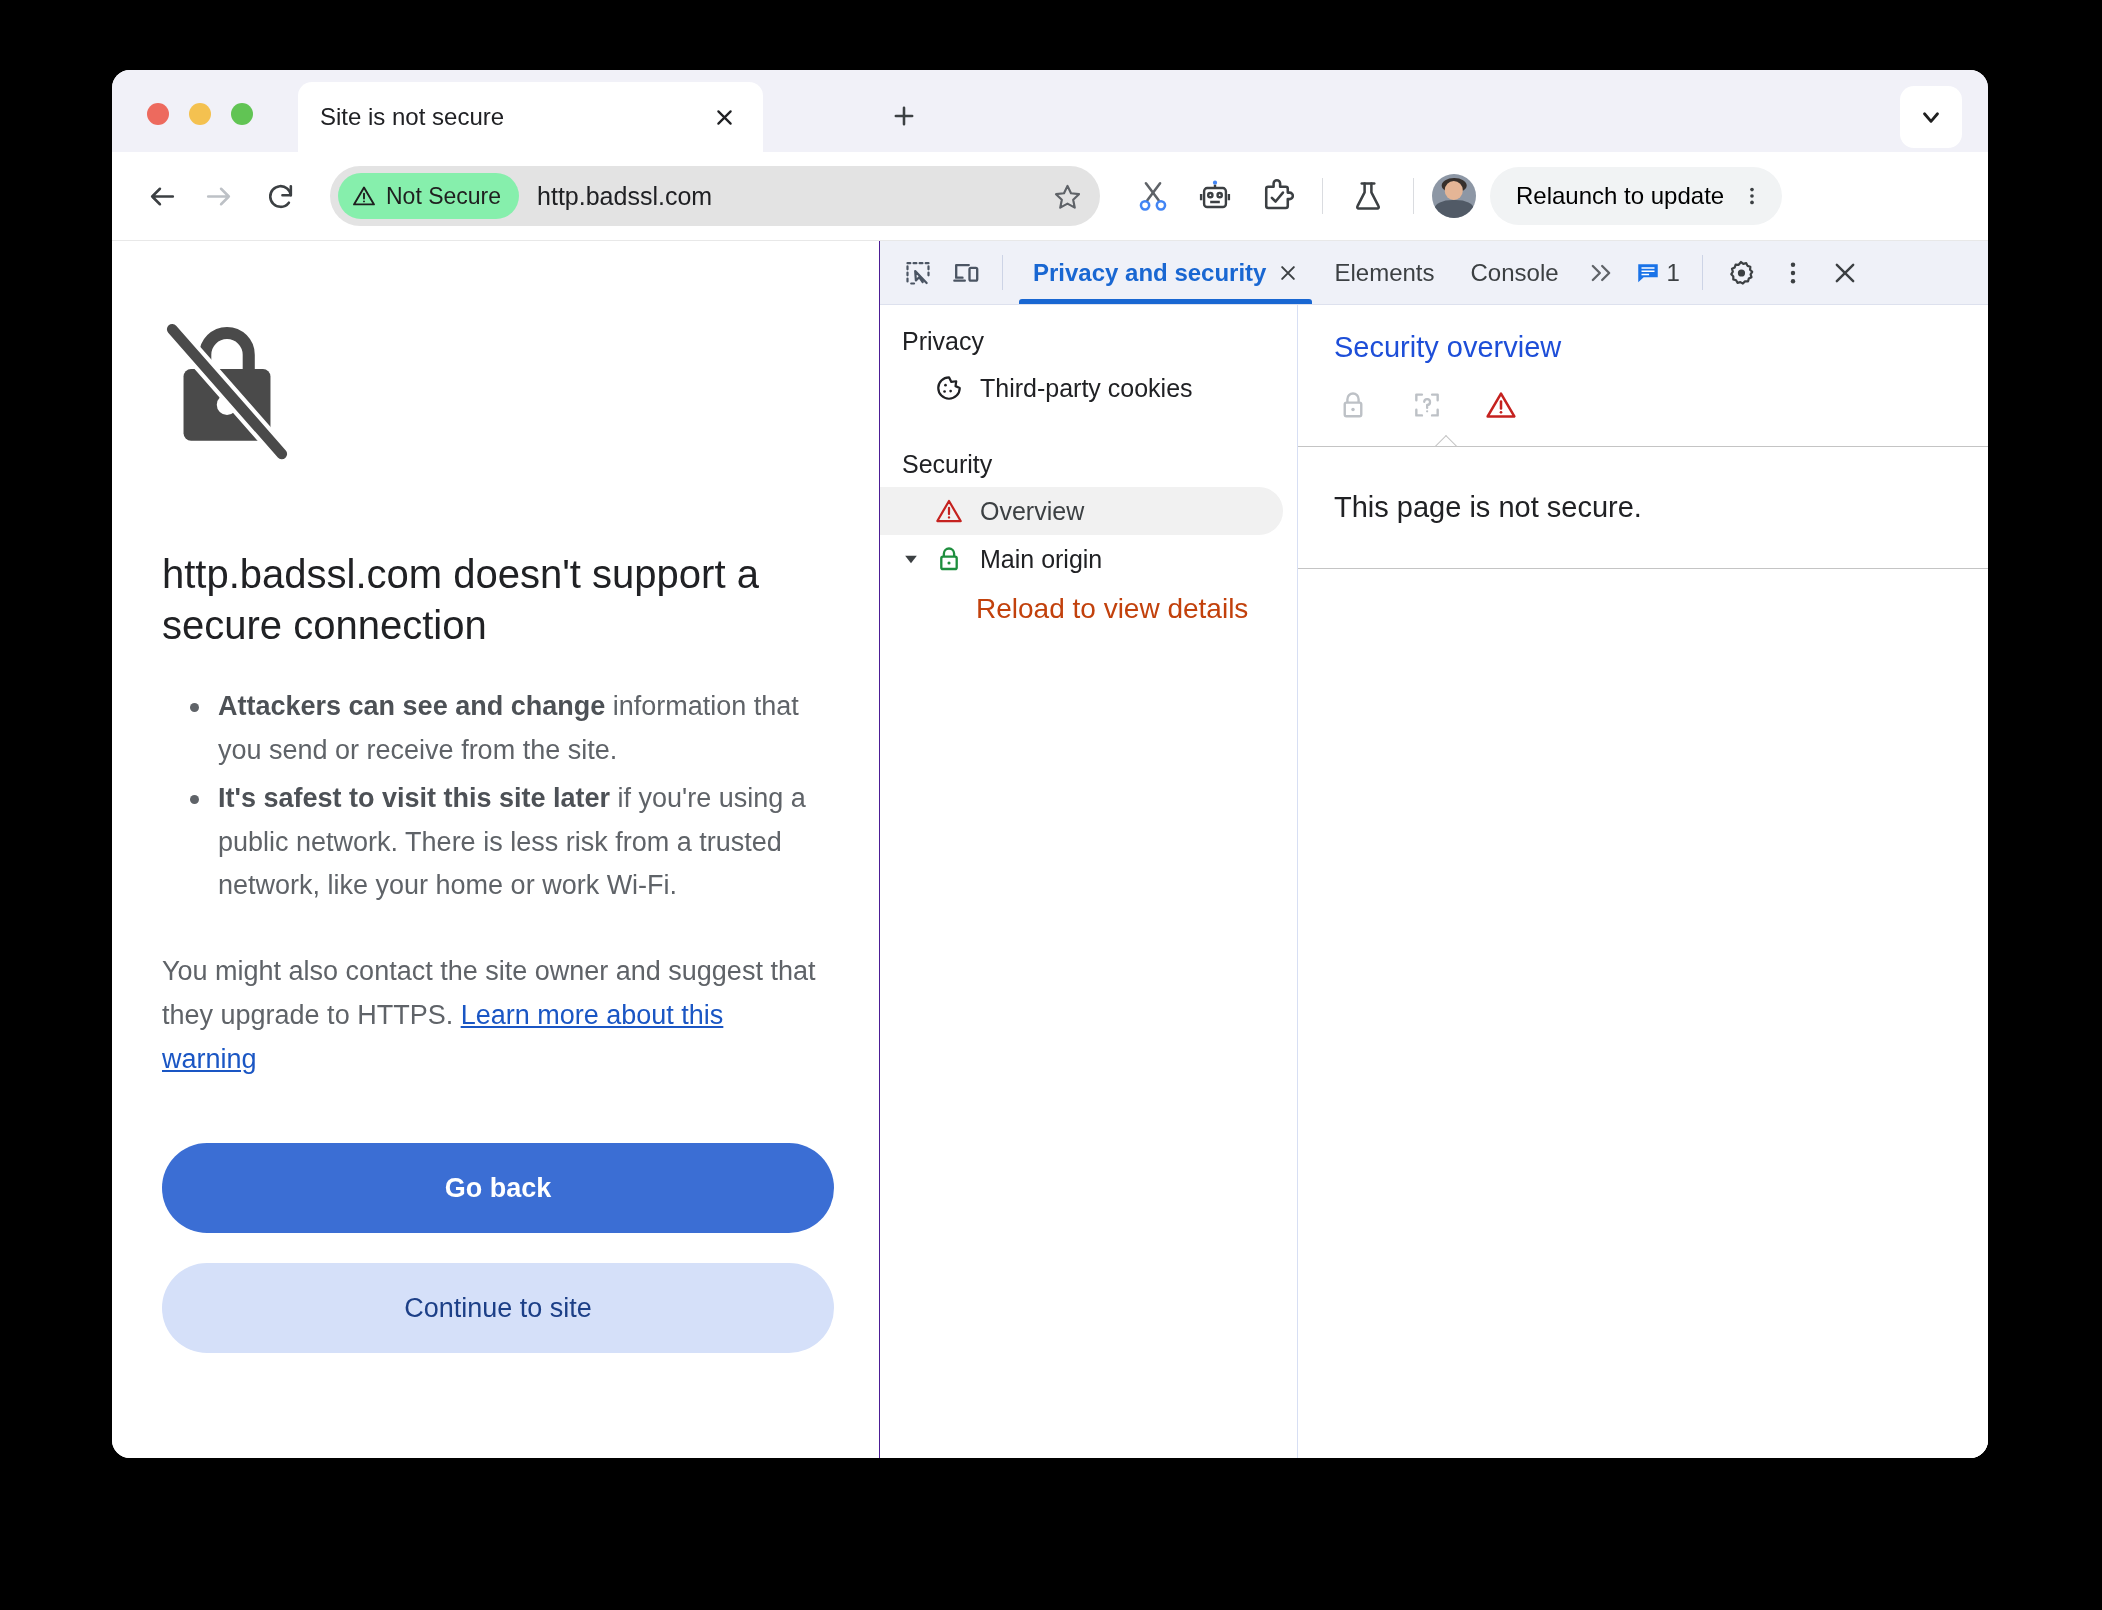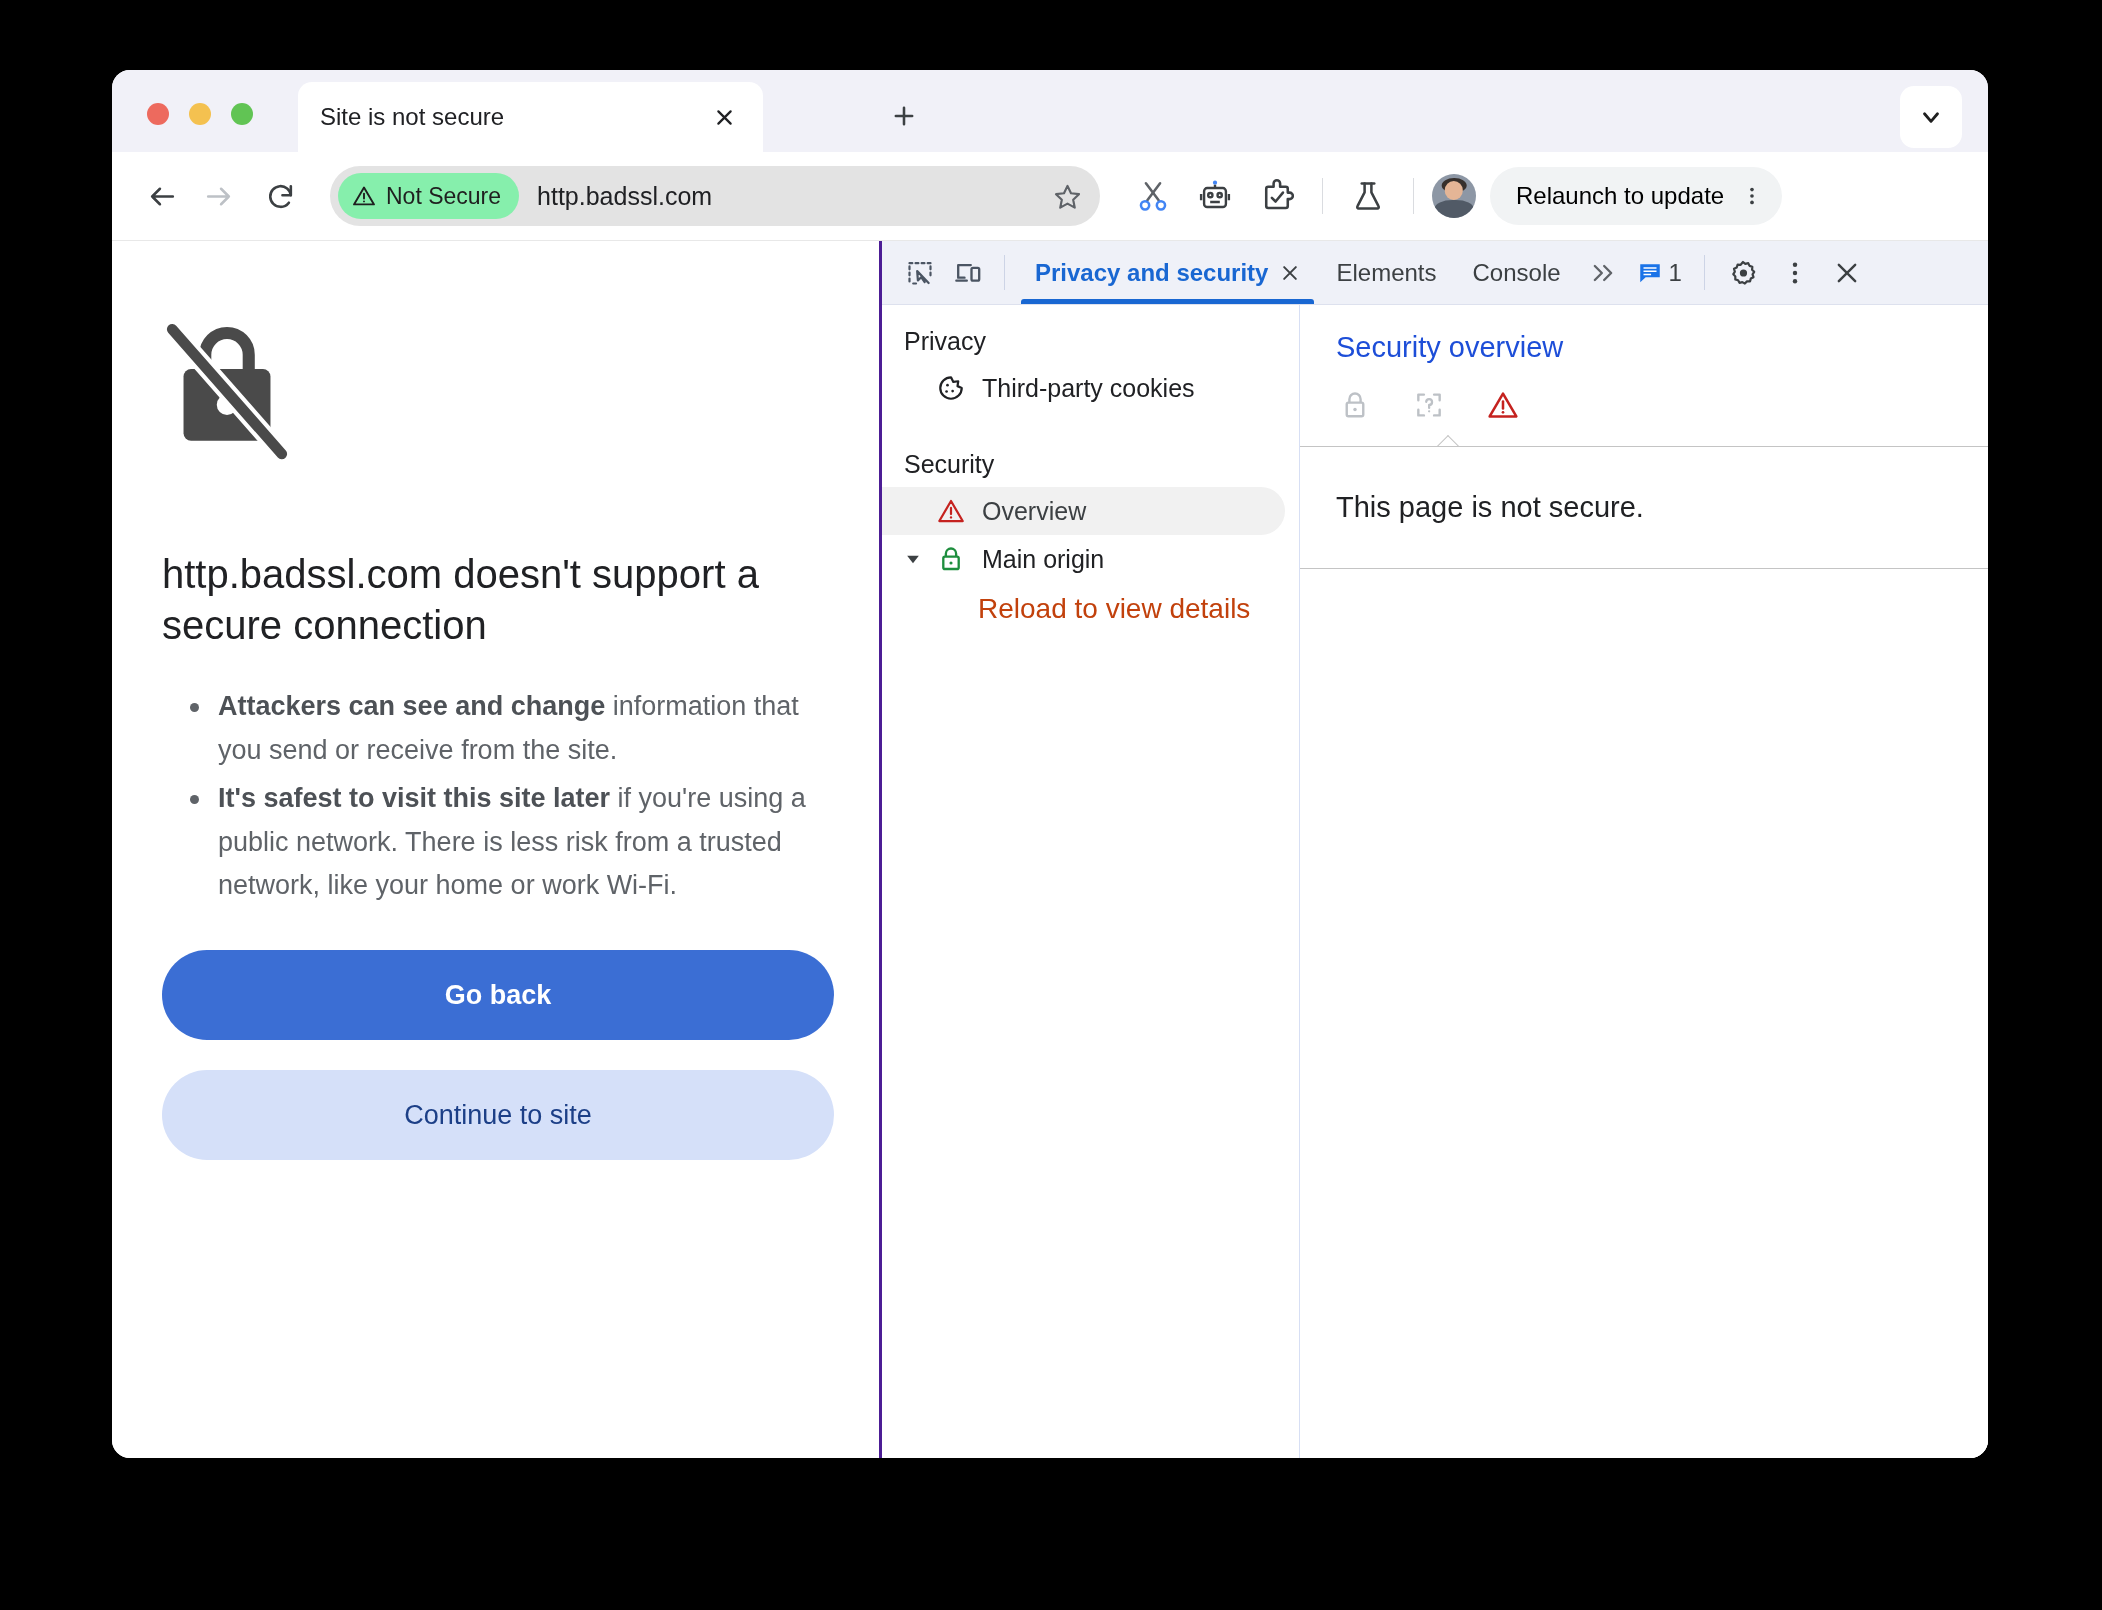--- a/index.html
+++ b/index.html
@@ -307,21 +307,21 @@
     color: #1c3f87;
     font-weight: 400;
   }
 
   
   .devtools {
     flex: 1 1 auto;
     display: flex;
     flex-direction: column;
     background: #ffffff;
-    border-left: 3px solid #4c1d95;
+    border-left: 1px solid #4c1d95;
     min-width: 0;
   }
   .dt-toolbar {
     flex: 0 0 64px;
     height: 64px;
     background: #eff1f8;
     display: flex;
     align-items: stretch;
     padding-left: 14px;
     border-bottom: 1px solid #dde1ee;
@@ -640,20 +640,23 @@
 
       <ul class="page-list">
         <li>
           <b>Attackers can see and change</b><span> information that you send or receive from the site.</span>
         </li>
         <li>
           <b>It's safest to visit this site later</b><span> if you're using a public network. There is less risk from a trusted network, like your home or work Wi-Fi.</span>
         </li>
       </ul>
 
+      <p class="page-para">
+        <span>You might also contact the site owner and suggest that they upgrade to HTTPS. </span><a href="#">Learn more about this warning</a>
+      </p>
 
       <button class="btn btn-primary">Go back</button>
       <button class="btn btn-secondary">Continue to site</button>
     </div>
 
     <div class="devtools">
 
       <div class="dt-toolbar">
         <div class="dt-icon-btn">
           <svg viewBox="0 0 24 24" fill="none" stroke="currentColor" stroke-width="1.9" stroke-linecap="round">

